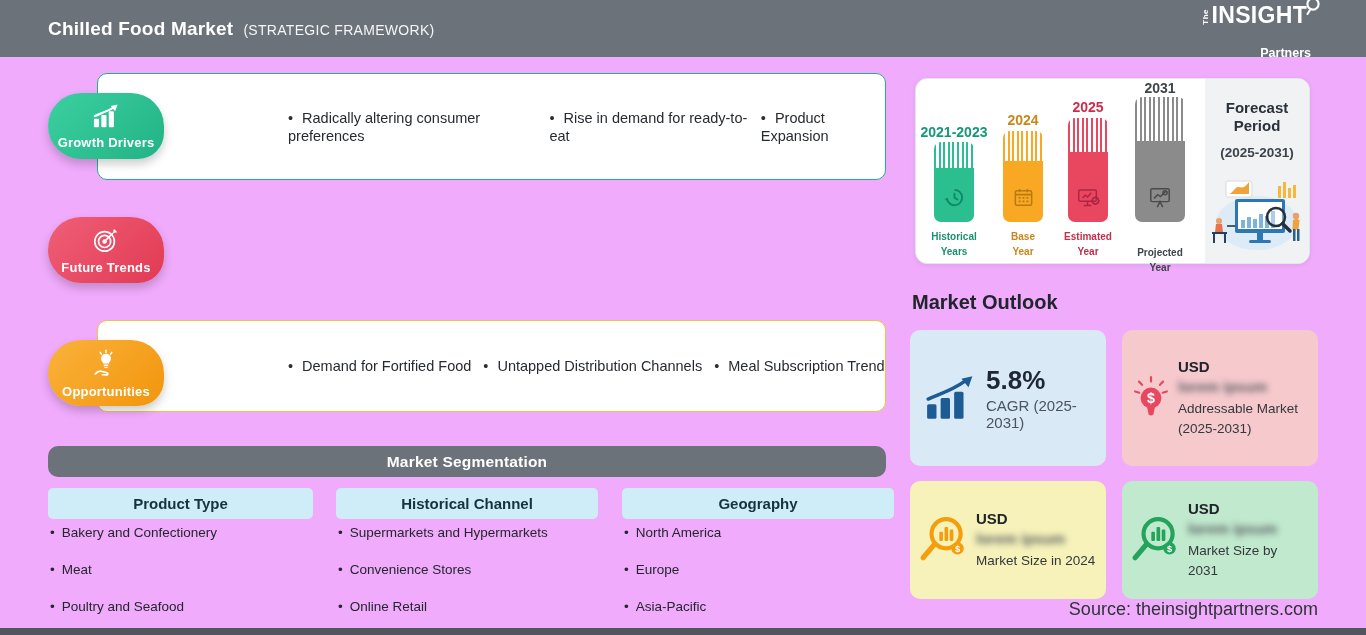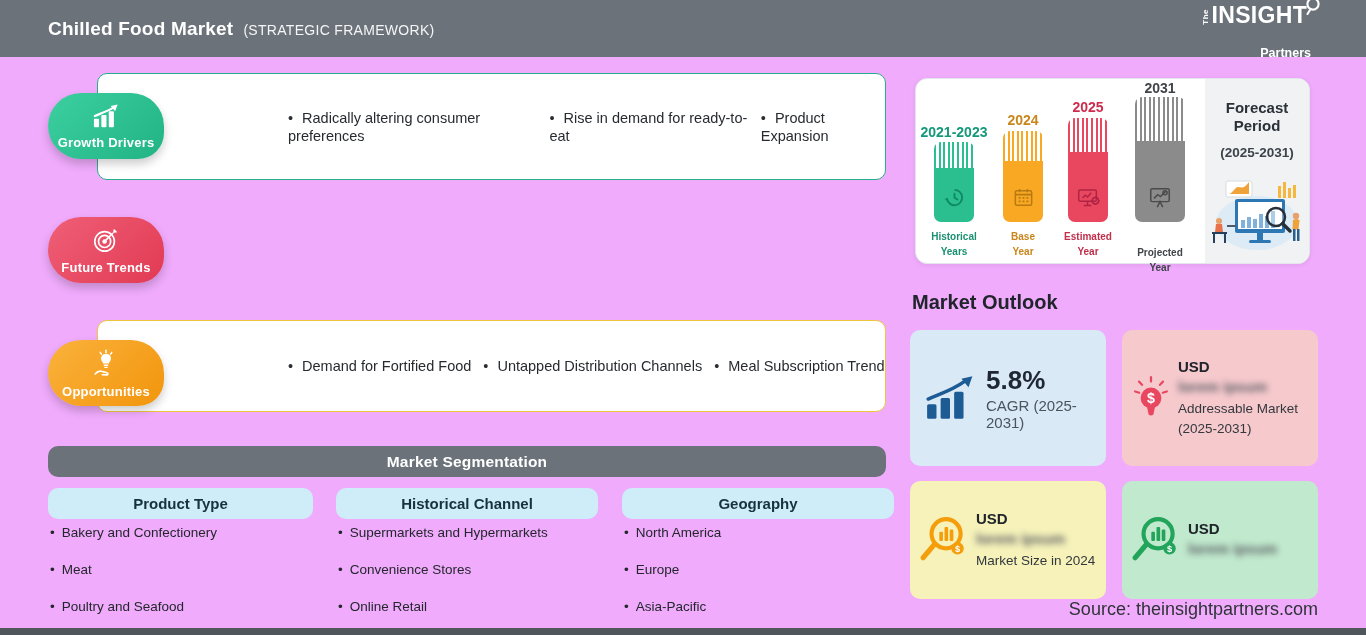--- a/index.html
+++ b/index.html
@@ -35,21 +35,21 @@
         box-shadow:0 5px 10px rgba(0,0,0,.20);z-index:3;}
   .pill.p1{top:93px;background:linear-gradient(135deg,#3ccf9f,#21b384);}
   .pill.p2{top:217px;background:linear-gradient(135deg,#ef5f77,#e23a53);}
   .pill.p3{top:340px;background:linear-gradient(135deg,#fab23c,#f2950c);}
   .pill-label{color:#fff;font-size:13px;font-weight:700;letter-spacing:.2px;}
 
   
   .seg-bar{position:absolute;left:48px;top:446px;width:838px;height:31px;background:#6B727A;
            border-radius:10px;display:flex;align-items:center;justify-content:center;
            color:#fff;font-size:15.5px;font-weight:700;letter-spacing:.2px;}
-  .seg-head{position:absolute;top:488px;height:31px;background:#CEEDF8;border-radius:10px;
+  .seg-head{position:absolute;top:488px;height:31px;background:#CEEDF8;border-radius:5px;
             display:flex;align-items:center;justify-content:center;font-size:15px;font-weight:700;color:#17313E;}
   .seg-head.h1{left:48px;width:265px;}
   .seg-head.h2{left:336px;width:262px;}
   .seg-head.h3{left:622px;width:272px;}
   .seg-list{position:absolute;top:526px;margin:0;padding:0;list-style:none;display:flex;
             flex-direction:column;gap:23px;}
   .seg-list.l1{left:50px;} .seg-list.l2{left:338px;} .seg-list.l3{left:624px;}
   .seg-list li{font-size:13.5px;color:#23272c;line-height:14px;}
   .seg-list li::before{content:"•";margin-right:7px;}
 
@@ -408,18 +408,19 @@
           <rect x="26.5" y="12.5" width="3.5" height="13.5" rx="1"></rect>
           <rect x="31.5" y="15" width="3.5" height="11" rx="1"></rect>
         </g>
         <circle cx="39" cy="33" r="6" fill="#22A55B"></circle>
         <text x="39" y="36.8" text-anchor="middle" font-size="9" font-weight="bold" fill="#fff" font-family="Liberation Sans, sans-serif">$</text>
       </svg>
     </span>
     <div class="card-text">
       <span class="card-cur">USD</span>
       <span class="card-blur">lorem ipsum</span>
+      <span class="card-label">Market Size by 2031</span>
     </div>
   </div>
 
   <div class="source">Source: theinsightpartners.com</div>
   <div class="bottom-strip"></div>
 </div>
 
 </body></html>

